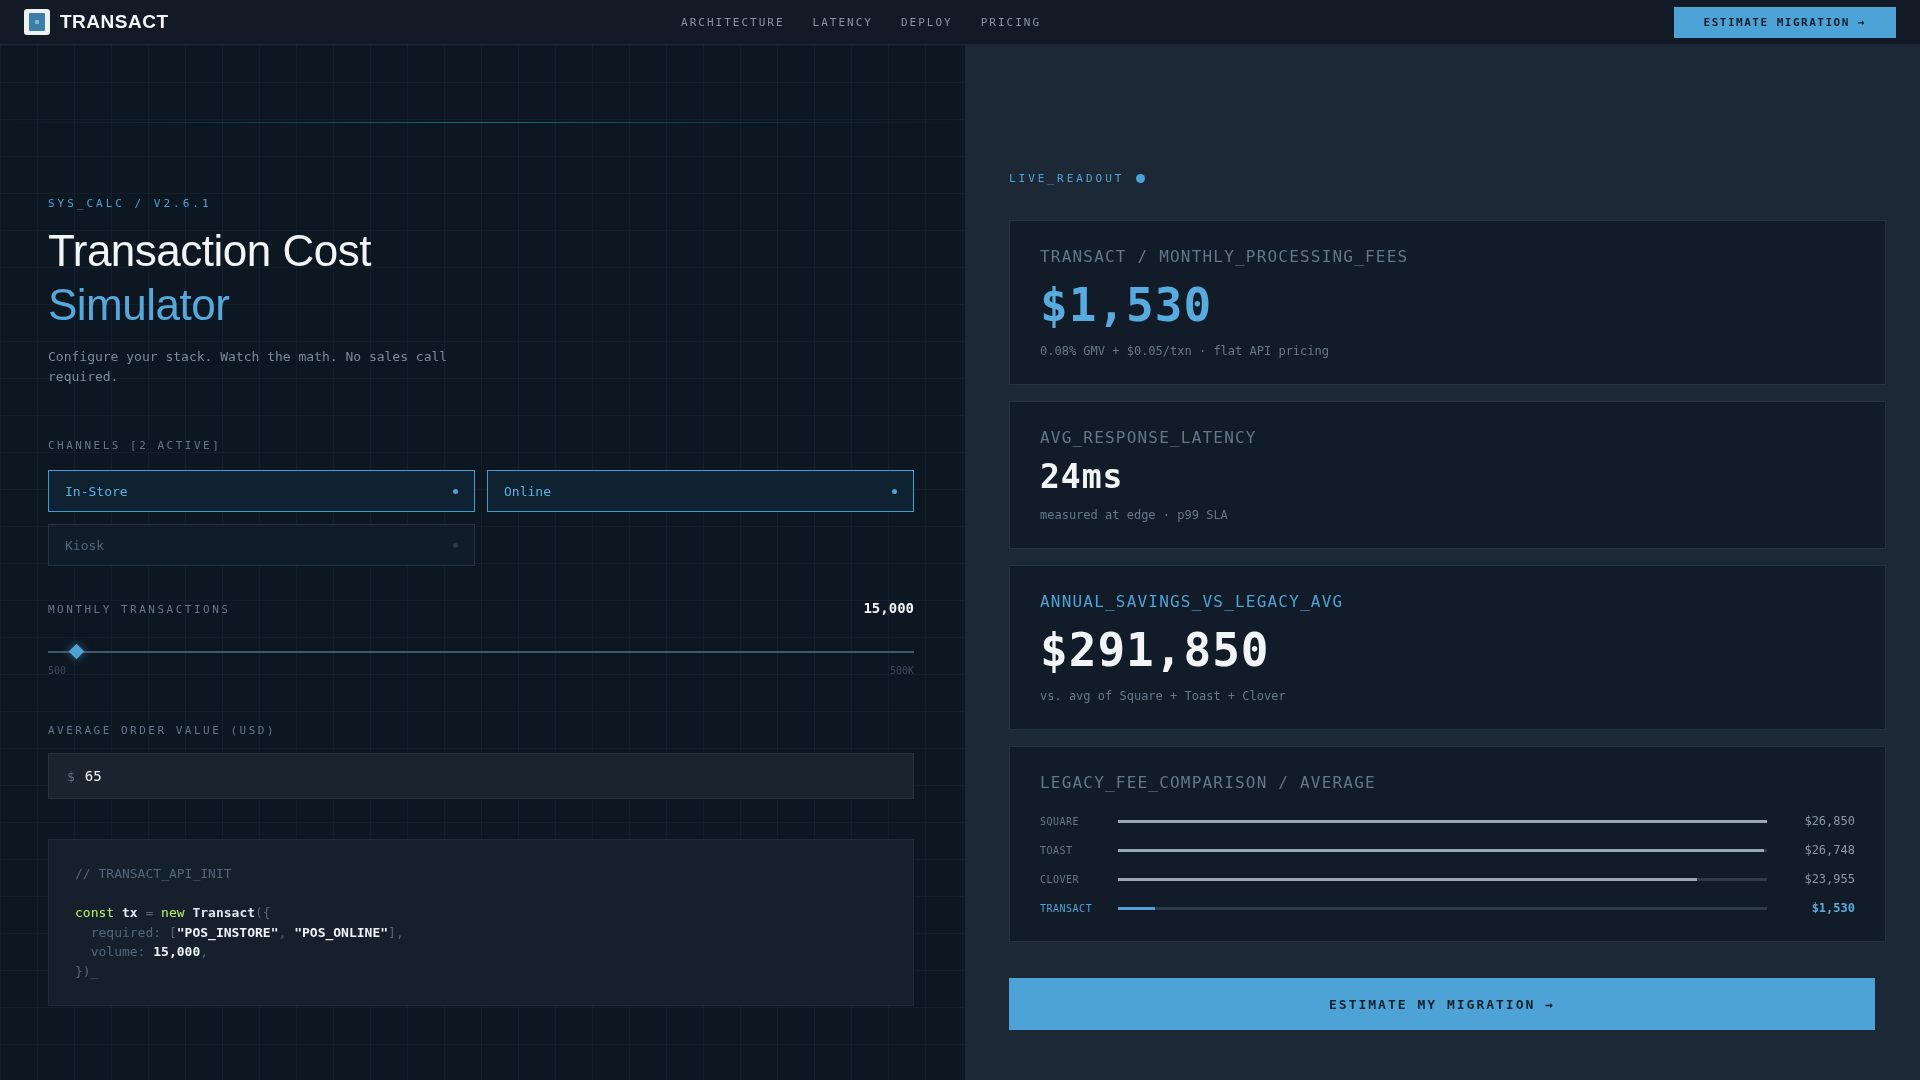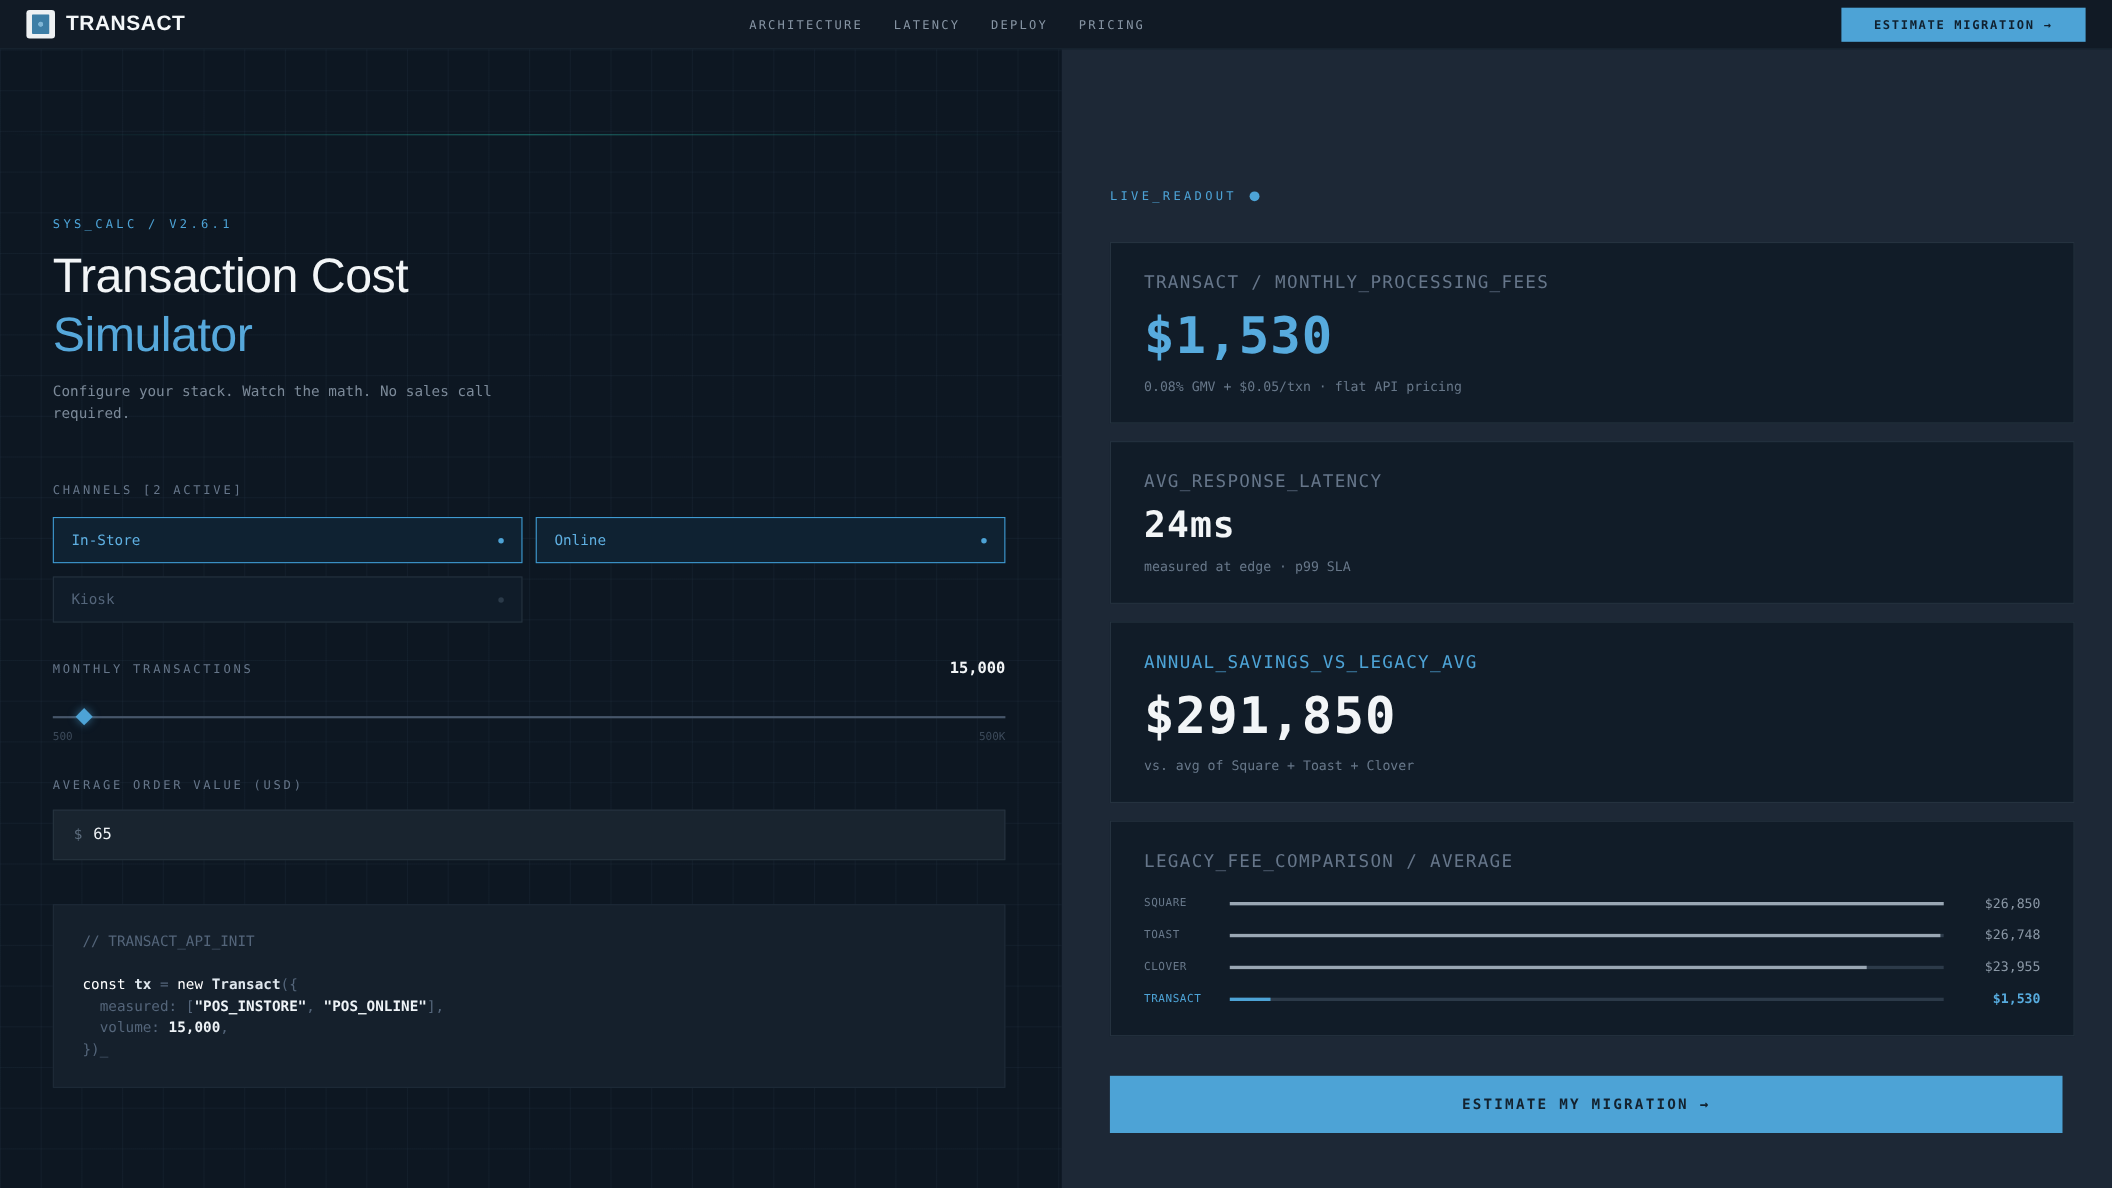--- a/index.html
+++ b/index.html
@@ -111,40 +111,40 @@
   .slider-thumb {
     position: absolute; top: 0; width: 11px; height: 11px;
     background: #4da3d6; transform: rotate(45deg); cursor: grab;
     box-shadow: 0 0 8px rgba(77,163,214,0.6);
   }
   .slider-minmax {
     width: 866px; display: flex; justify-content: space-between;
     margin-top: 7px; font-size: 10px; color: #3c4a5a;
   }
 
-  .aov-label { margin-top: 31px; }
+  .aov-label { margin-top: 48px; }
   .aov-input-box {
     margin-top: 16px; width: 866px; height: 46px;
     background: #19242f; border: 1px solid #26333f;
     display: flex; align-items: center; padding: 0 18px; gap: 10px;
   }
   .aov-prefix { font-size: 13px; color: #5d6d7e; }
   .aov-value {
     background: transparent; border: none; outline: none; color: #eef2f5;
     font-family: "DejaVu Sans Mono", monospace; font-size: 14px; width: 200px;
   }
 
   .code-block {
     margin-top: 40px; width: 866px;
     background: #15202c; border: 1px solid #1e2b38;
     padding: 24px 26px; font-size: 13px; line-height: 19.5px;
   }
   .code-line { white-space: pre; min-height: 19.5px; }
   .tok-dim { color: #54657a; }
-  .tok-kw { color: #ffffff; }
+  .tok-kw { color: #bef264; }
   .tok-plain { color: #dfe7ee; font-weight: 700; }
   .tok-str { color: #eef3f7; font-weight: 700; }
   .tok-num { color: #eef3f7; font-weight: 700; }
 
   
   .readout-label {
     display: flex; align-items: center; gap: 12px;
     font-size: 11px; letter-spacing: 3px; color: #4da3d6;
   }
   .readout-dot { width: 9px; height: 9px; border-radius: 50%; background: #4da3d6; }
@@ -244,21 +244,21 @@
     <div class="field-label aov-label">AVERAGE ORDER VALUE (USD)</div>
     <div class="aov-input-box">
       <span class="aov-prefix">$</span>
       <input class="aov-value" value="65" style="">
     </div>
 
     <div class="code-block" id="code-block">
         <div class="code-line"><span class="tok-dim">// TRANSACT_API_INIT</span></div>
         <div class="code-line"></div>
         <div class="code-line"><span class="tok-kw">const </span><span class="tok-plain">tx </span><span class="tok-dim">= </span><span class="tok-kw">new </span><span class="tok-plain">Transact</span><span class="tok-dim">({</span></div>
-        <div class="code-line"><span class="tok-dim">  measured: [</span><span class="tok-str">"POS_INSTORE"</span><span class="tok-dim">, </span><span class="tok-str">"POS_ONLINE"</span><span class="tok-dim">],</span></div>
+        <div class="code-line"><span class="tok-dim">  required: [</span><span class="tok-str">"POS_INSTORE"</span><span class="tok-dim">, </span><span class="tok-str">"POS_ONLINE"</span><span class="tok-dim">],</span></div>
         <div class="code-line"><span class="tok-dim">  volume: </span><span class="tok-num">15,000</span><span class="tok-dim">,</span></div>
         <div class="code-line"><span class="tok-dim">})_</span></div>
       </div>
   </section>
 
   <section class="panel-right">
     <div class="readout-label">
       <span>LIVE_READOUT</span>
       <span class="readout-dot"></span>
     </div>

